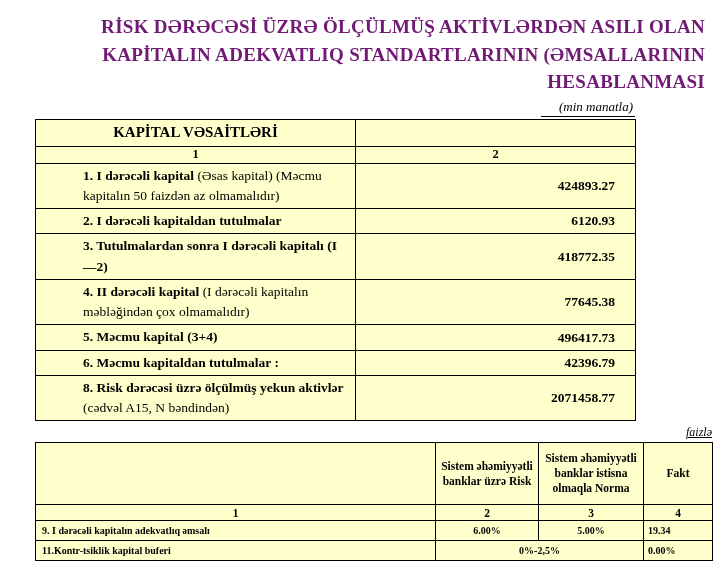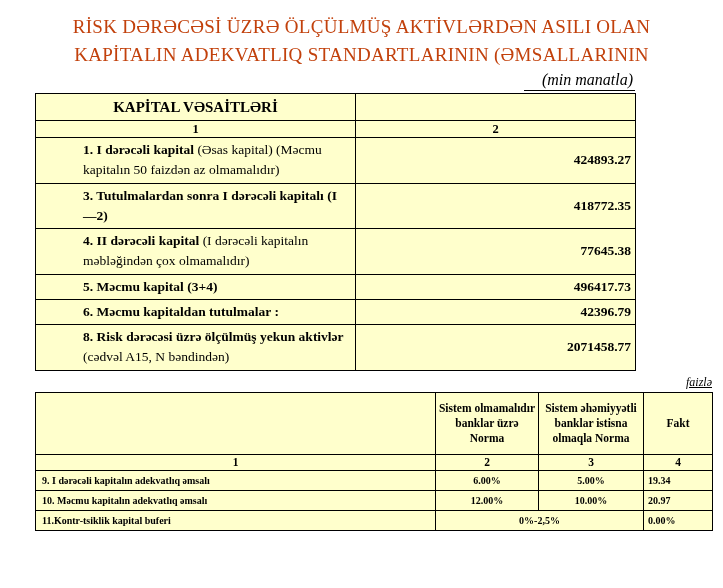--- a/index.html
+++ b/index.html
@@ -4,33 +4,33 @@
 <style>
   * { margin:0; padding:0; box-sizing:border-box; }
   html,body { background:#ffffff; }
   body {
     width:723px; height:588px;
     font-family:"Liberation Serif","DejaVu Serif",serif;
     color:#000; position:relative; overflow:hidden;
   }
   .title {
     margin:13px 18px 0 18px;
-    text-align:center;
-    color:#c2410c;
+    text-align:right;
+    color:#701a75;
     font-size:19px;
-    font-weight:normal;
+    font-weight:bold;
     line-height:1.45;
     letter-spacing:0.3px;
   }
   .unit-note {
     width:600px;
     margin:3px 0 2px 35px;
     text-align:right;
     font-style:italic;
-    font-size:16px;
+    font-size:13px;
   }
   .unit-note .ul {
     display:inline-block;
     border-bottom:1px solid #000;
     padding:0 2px 1px 18px;
   }
   .unit-note2 {
     width:677px;
     margin:4px 0 2px 35px;
     text-align:right;
@@ -42,21 +42,21 @@
   td { border:1px solid #000; background:#FFFFCC; vertical-align:middle; }
 
   
   .t1 { margin-left:35px; width:600px; }
   .t1 .c1 { width:320px; }
   .t1 .c2 { width:280px; }
   .t1 td { font-size:13.5px; font-weight:bold; padding:2px 8px 2px 6px; }
   .t1 .hdr td { text-align:center; font-size:15px; height:27px; padding:2px; }
   .t1 .nums td { text-align:center; font-size:12.5px; height:17px; padding:0; }
   .t1 .lbl { text-align:left; line-height:1.5;padding-left:47px; }
-  .t1 .val { text-align:right; padding-right:4px; }
+  .t1 .val { text-align:right; padding-right:20px; }
   .t1 .note { font-weight:normal; }
   .t1 .r1 { height:21px; }
   .t1 .r2 { height:42px; }
 
   
   .t2 { margin-left:35px; width:677px; }
   .t2 .c1 { width:400px; }
   .t2 .c2 { width:103px; }
   .t2 .c3 { width:105px; }
   .t2 .c4 { width:69px; }
@@ -69,20 +69,21 @@
   .t2 .buf { height:18px; }
 </style>
 </head>
 <body>
 
 <div>
 
   <h1 class="title">
     <span>RİSK DƏRƏCƏSİ ÜZRƏ ÖLÇÜLMÜŞ AKTİVLƏRDƏN ASILI OLAN</span><br>
     <span>KAPİTALIN ADEKVATLIQ STANDARTLARININ (ƏMSALLARININ</span><br>
+    <span>HESABLANMASI</span>
   </h1>
 
   <div class="unit-note">
     <span class="ul">(min manatla)</span>
   </div>
 
   <table class="t1">
     <colgroup>
         <col class="c1">
         <col class="c2">
@@ -92,20 +93,24 @@
       <td>KAPİTAL VƏSAİTLƏRİ</td>
       <td></td>
     </tr>
     <tr class="nums">
       <td>1</td>
       <td>2</td>
     </tr>
     <tr class="r2">
       <td class="lbl"><span>1. I dərəcəli kapital</span><span class="note"> (Əsas kapital) (Məcmu kapitalın 50 faizdən az olmamalıdır)</span></td>
       <td class="val">424893.27</td>
+    </tr>
+    <tr class="r1">
+      <td class="lbl"><span>2. I dərəcəli kapitaldan tutulmalar</span><span class="note"></span></td>
+      <td class="val">6120.93</td>
     </tr>
     <tr class="r2">
       <td class="lbl"><span>3. Tutulmalardan sonra I dərəcəli kapitalı (I—2)</span><span class="note"></span></td>
       <td class="val">418772.35</td>
     </tr>
     <tr class="r2">
       <td class="lbl"><span>4. II dərəcəli kapital</span><span class="note"> (I dərəcəli kapitalın məbləğindən çox olmamalıdır)</span></td>
       <td class="val">77645.38</td>
     </tr>
     <tr class="r1">
@@ -128,42 +133,36 @@
   <table class="t2">
     <colgroup>
         <col class="c1">
         <col class="c2">
         <col class="c3">
         <col class="c4">
       </colgroup>
     <tbody>
         <tr class="hdr">
       <td></td>
-      <td>Sistem olmamalıdır banklar üzrə Norma</td>
+      <td>Sistem əhəmiyyətli banklar üzrə Risk</td>
       <td>Sistem əhəmiyyətli banklar istisna olmaqla Norma</td>
       <td>Fakt</td>
     </tr>
     <tr class="nums">
       <td>1</td>
       <td>2</td>
       <td>3</td>
       <td>4</td>
     </tr>
     <tr>
       <td class="lbl">9.  I dərəcəli  kapitalın  adekvatlıq əmsalı</td>
       <td class="ctr">6.00%</td>
       <td class="ctr">5.00%</td>
       <td class="rt">19.34</td>
     </tr>
-    <tr>
-      <td class="lbl">10. Məcmu kapitalın  adekvatlıq  əmsalı</td>
-      <td class="ctr">12.00%</td>
-      <td class="ctr">10.00%</td>
-      <td class="rt">20.97</td>
-    </tr>
     <tr class="buf">
       <td class="lbl">11.Kontr-tsiklik kapital buferi</td>
       <td class="ctr" colspan="2">0%-2,5%</td>
       <td class="rt">0.00%</td>
     </tr>
   </tbody>
     </table>
 
 </div>
 

